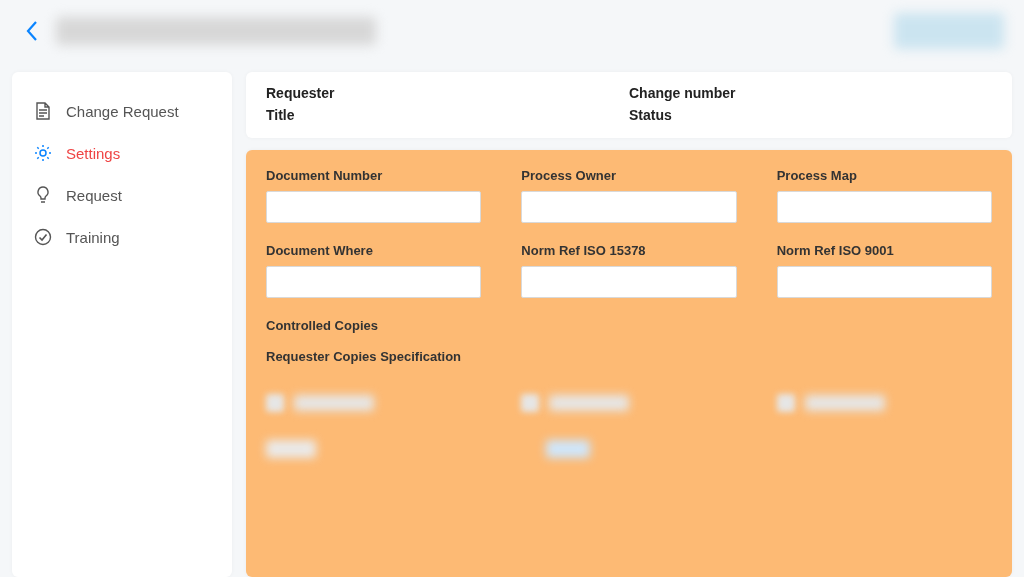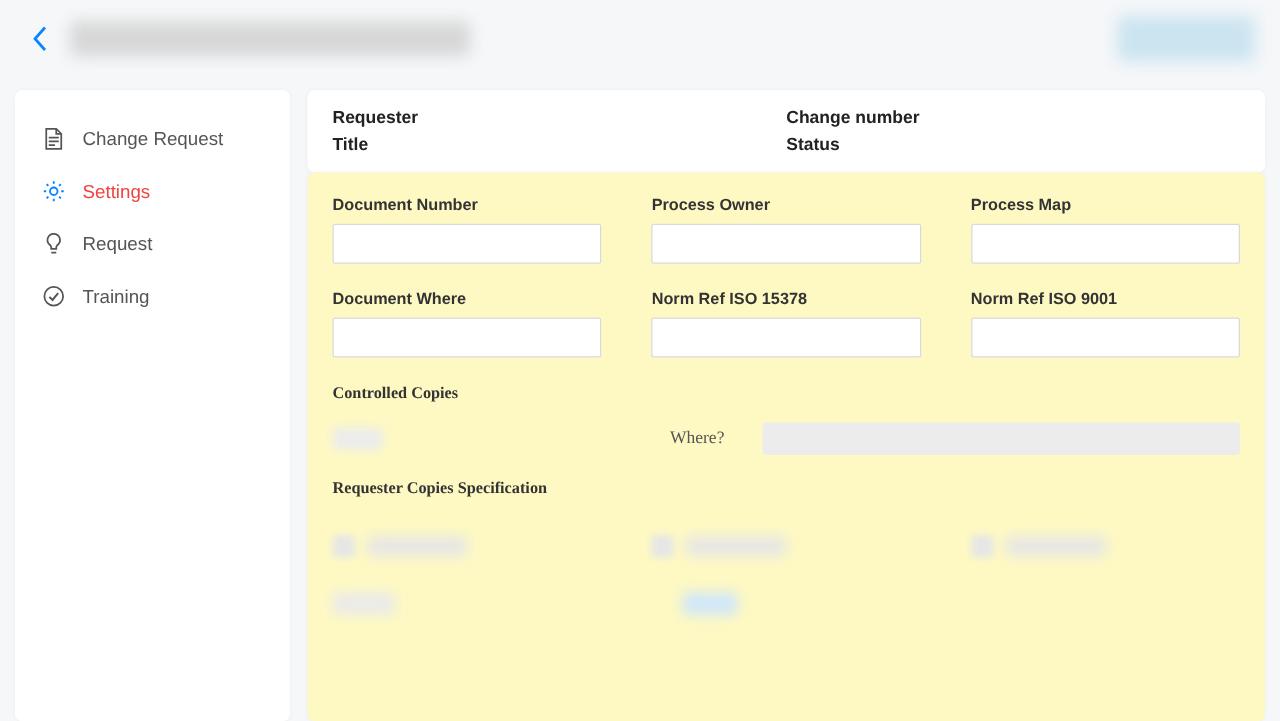--- a/index.html
+++ b/index.html
@@ -11,41 +11,41 @@
     .header-spacer { flex: 1; }
     .logo-blur { width: 110px; height: 36px; background: #cbe4f0; border-radius: 4px; filter: blur(6px); }
 
     .content-wrap { display: flex; gap: 14px; padding: 10px 12px 0 12px; height: calc(100% - 62px); }
 
     .sidebar { width: 220px; background: #fff; border-radius: 6px; padding: 18px 8px; box-shadow: 0 0 4px rgba(0,0,0,0.04); }
     .side-item { display: flex; align-items: center; gap: 14px; padding: 12px 14px; font-size: 15px; color: #555; cursor: pointer; border-radius: 4px; }
     .side-item.active { color: #ef4444; }
     .side-item .ic { width: 18px; height: 18px; display:flex; align-items:center; justify-content:center;}
 
-    .main-col { flex: 1; display: flex; flex-direction: column; }
+    .main-col { flex: 1; display: flex; flex-direction: column; gap: 12px; }
 
     .summary-card { background: #fff; border-radius: 6px; padding: 10px 20px 12px; box-shadow: 0 0 4px rgba(0,0,0,0.04); }
     .sum-row { display: flex; }
     .sum-cell { display: flex; align-items: center; padding: 3px 0; }
     .sum-label { width: 130px; font-weight: 700; color: #222; font-size: 14px; }
     .sum-val { flex: 1; }
     .blur-line { background: #e3e3e3; border-radius: 3px; filter: blur(4px); }
     .bl-req { width: 150px; height: 16px; }
     .bl-num { width: 30px; height: 16px; }
     .bl-title { width: 110px; height: 16px; }
     .bl-status { width: 30px; height: 16px; }
 
-    .form-card { background: #fef9c3; border-radius: 6px; padding: 18px 20px; box-shadow: 0 0 4px rgba(0,0,0,0.04); flex: 1; overflow: hidden; }
+    .form-card { background: #fdba74; border-radius: 6px; padding: 18px 20px; box-shadow: 0 0 4px rgba(0,0,0,0.04); flex: 1; overflow: hidden; }
     .row3 { display: flex; gap: 40px; margin-bottom: 20px; }
     .field { flex: 1; }
     .field-label { font-weight: 700; font-size: 13px; color: #333; margin-bottom: 8px; display: block; }
     .txt-input { width: 100%; height: 32px; border: 1px solid #d9d9d9; border-radius: 2px; padding: 4px 8px; font-size: 13px; background: #fff; }
     .txt-input::placeholder { color: transparent; }
 
-    .cc-section { margin-top: 14px; font-family: Liberation Serif, serif; }
+    .cc-section { margin-top: 14px; }
     .cc-label { font-weight: 700; font-size: 13px; margin-bottom: 16px; display:block; }
     .cc-row { display: flex; align-items: center; gap: 30px; margin-bottom: 18px; }
     .cc-val { width: 40px; height: 18px; background:#ececec; filter: blur(4px); border-radius:3px; }
     .where-label { font-size: 14px; color: #555; margin-left: 200px; }
     .where-bar { flex: 1; height: 26px; background: #ececec; border-radius: 3px; }
 
     .spec-row { display:flex; gap:40px; margin-top: 30px; }
     .spec-item { flex:1; display:flex; align-items:center; gap:10px;}
     .chk-blur { width:18px; height:18px; background:#e6e6e6; filter:blur(3px); border-radius:3px;}
     .spec-txt { width:80px; height:16px; background:#e6e6e6; filter:blur(5px); border-radius:3px;}
@@ -154,25 +154,20 @@
           <input class="txt-input" type="text" style="">
         </div>
         <div class="field">
           <label class="field-label">Norm Ref ISO 9001</label>
           <input class="txt-input" type="text" style="">
         </div>
       </div>
 
       <div class="cc-section">
         <span class="cc-label">Controlled Copies</span>
-        <div class="cc-row">
-          <span class="cc-val"></span>
-          <span class="where-label">Where?</span>
-          <div class="where-bar"></div>
-        </div>
         <span class="cc-label">Requester Copies Specification</span>
 
         <div class="spec-row">
           <div class="spec-item">
               <span class="chk-blur"></span>
               <span class="spec-txt"></span>
             </div>
           <div class="spec-item">
               <span class="chk-blur"></span>
               <span class="spec-txt"></span>

